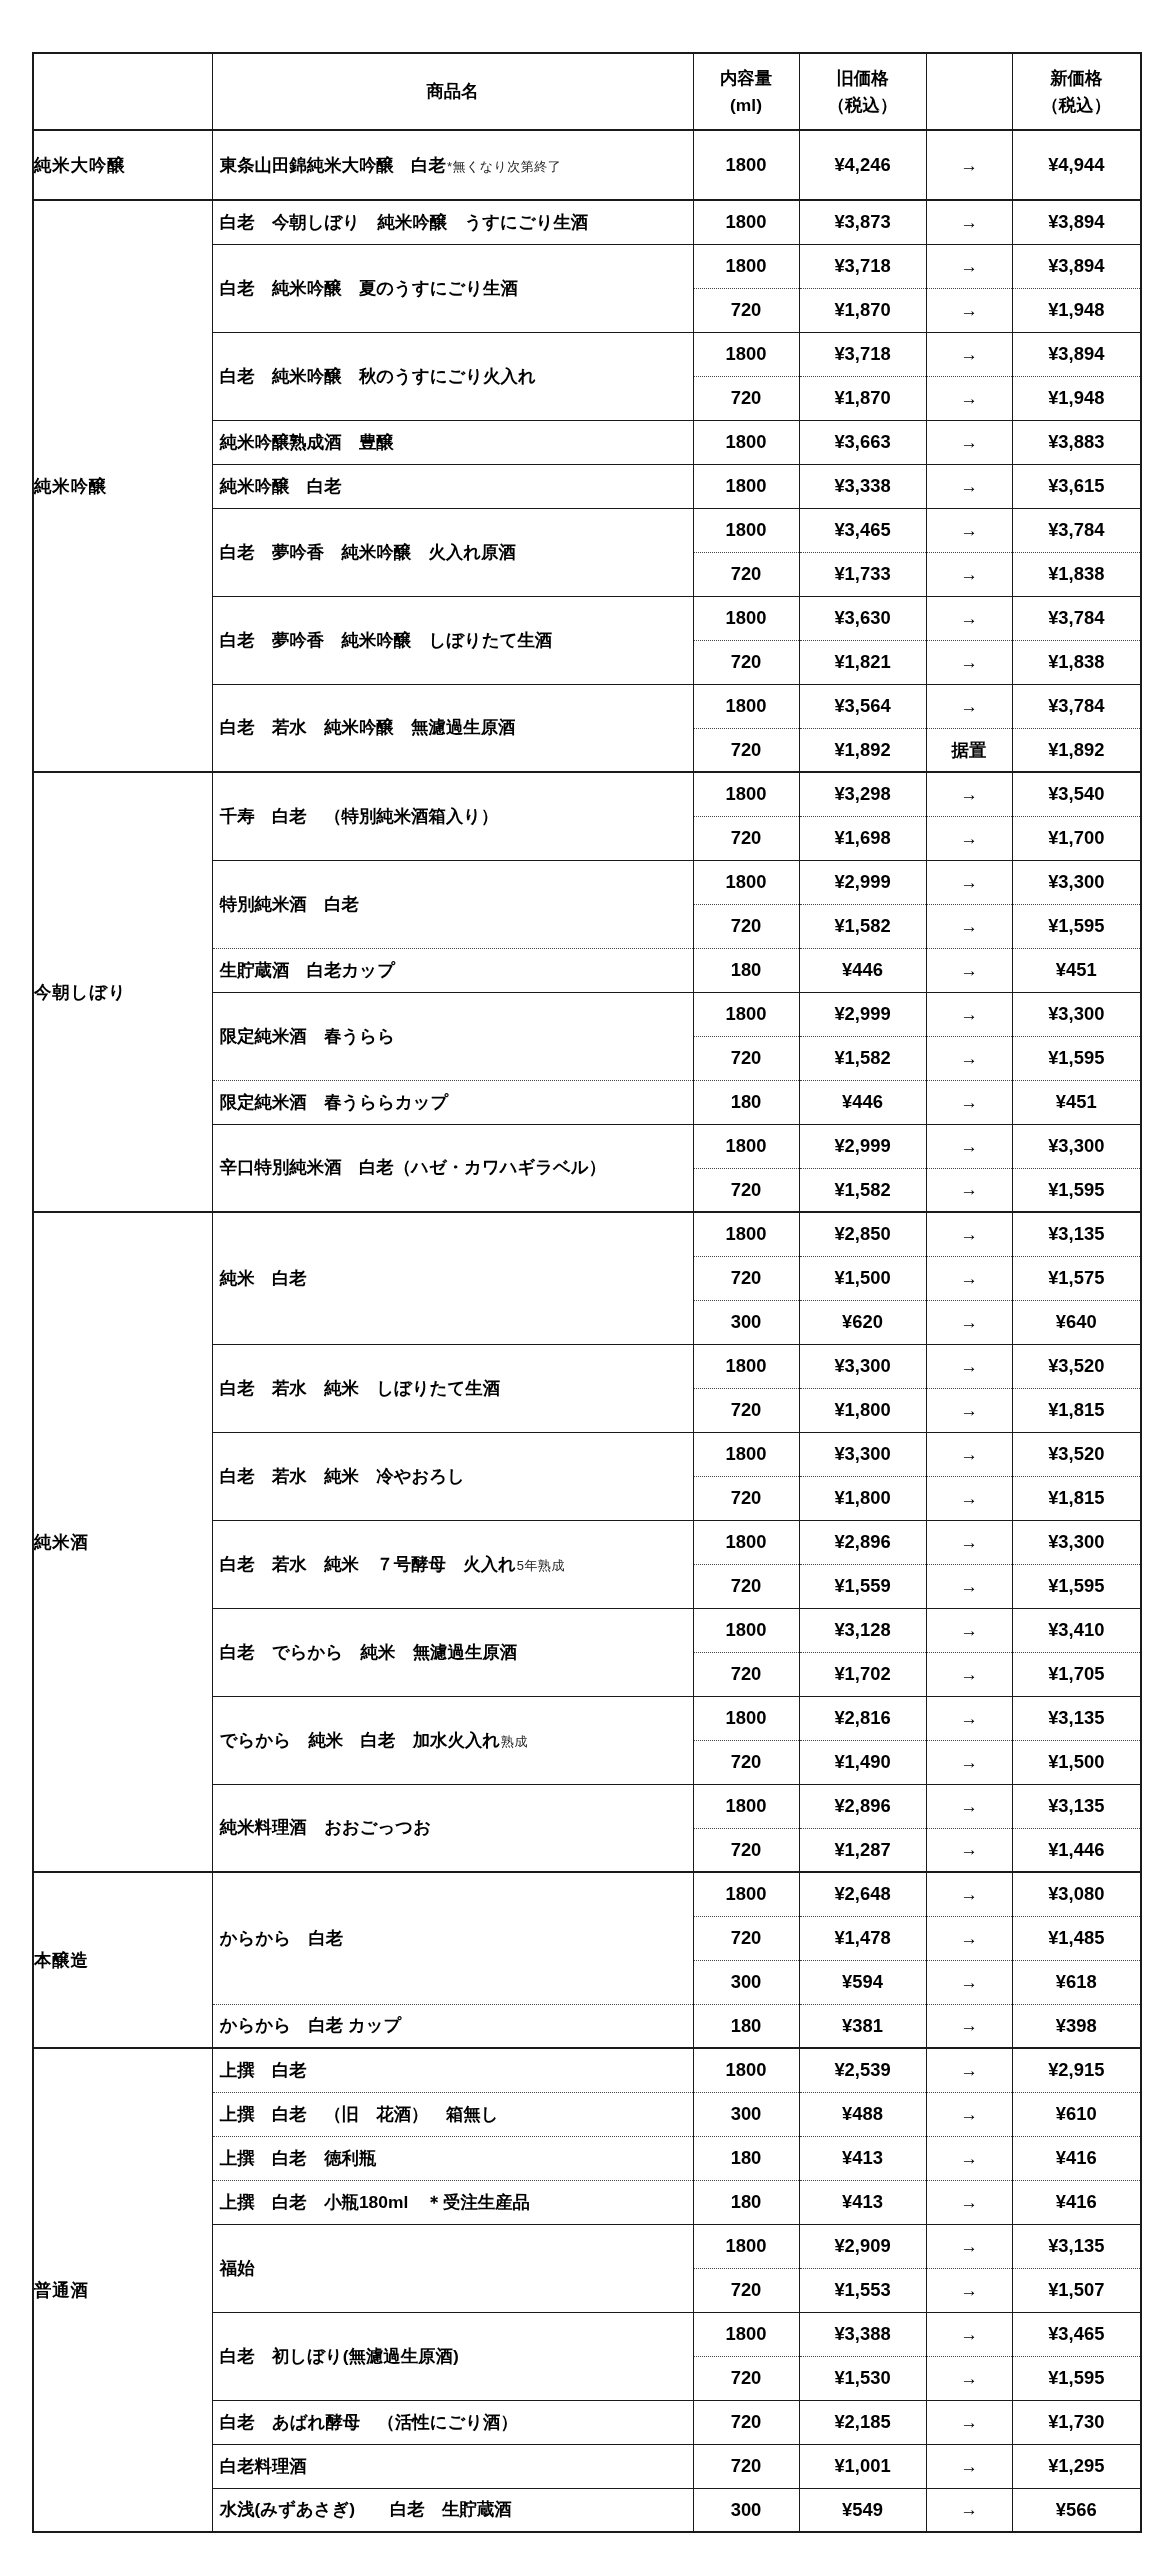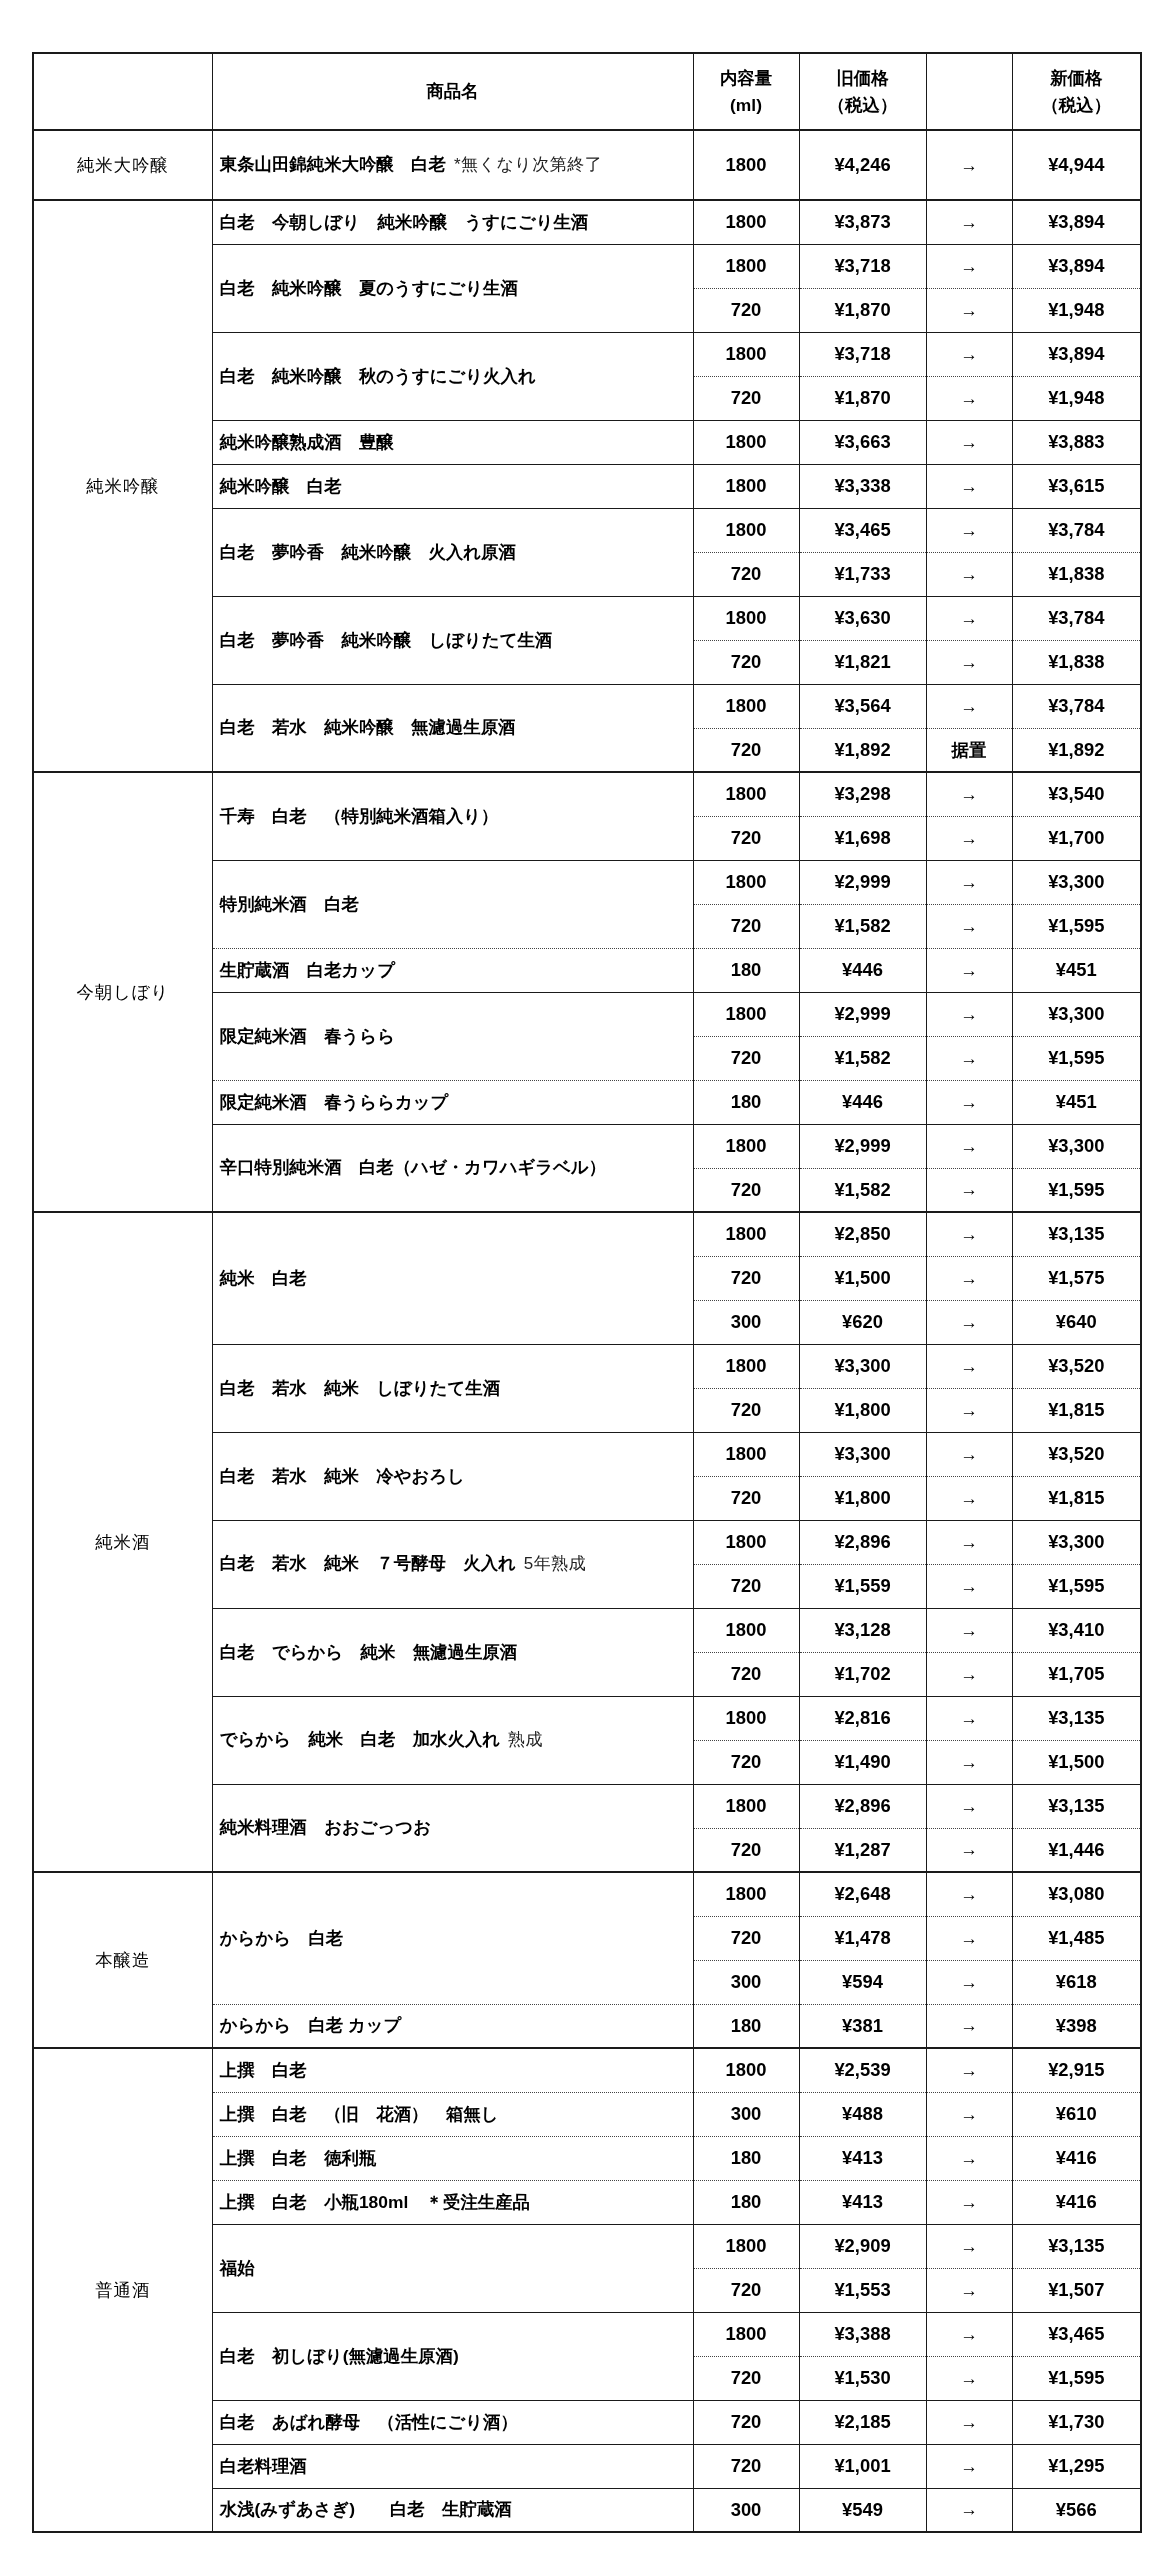--- a/index.html
+++ b/index.html
@@ -36,33 +36,33 @@
     background:var(--bg);
   }
   thead tr{height:77px;}
   thead th{
     border-bottom:2.4px solid var(--border);
     font-size:17.4px;font-weight:700;text-align:center;line-height:1.55;
   }
   tbody tr{height:44px;}
   tbody tr.section-start:first-child{height:70px;}
   td.cat{
-    text-align:center;font-size:17.4px;font-weight:400;letter-spacing:0.9px;
+    font-size:17.4px;font-weight:700;letter-spacing:0.9px;
   }
   td.name{
     text-align:left;font-size:17.4px;font-weight:700;
     padding-left:7.3px;padding-right:3.7px;line-height:1.3;
   }
   td.num,td.price,td.mark{
     text-align:center;font-size:18.4px;font-weight:700;
     font-stretch:condensed;
   }
   td.mark{font-size:17.4px;}
   .note{
-    font-weight:400;font-size:17px;color:var(--note);margin-left:8px;
+    font-weight:400;font-size:13px;color:var(--note);margin-left:1px;
     letter-spacing:0.5px;
   }
   
   tr.section-start td{border-top:2.6px solid var(--border);}
   tr.product-start td{border-top:1.4px solid var(--border);}
   tr.product-start.dotted td{border-top:1.8px dotted var(--dot);}
   tr.subrow td{border-top:1.8px dotted var(--dot);}
 </style>
 </head>
 <body>

